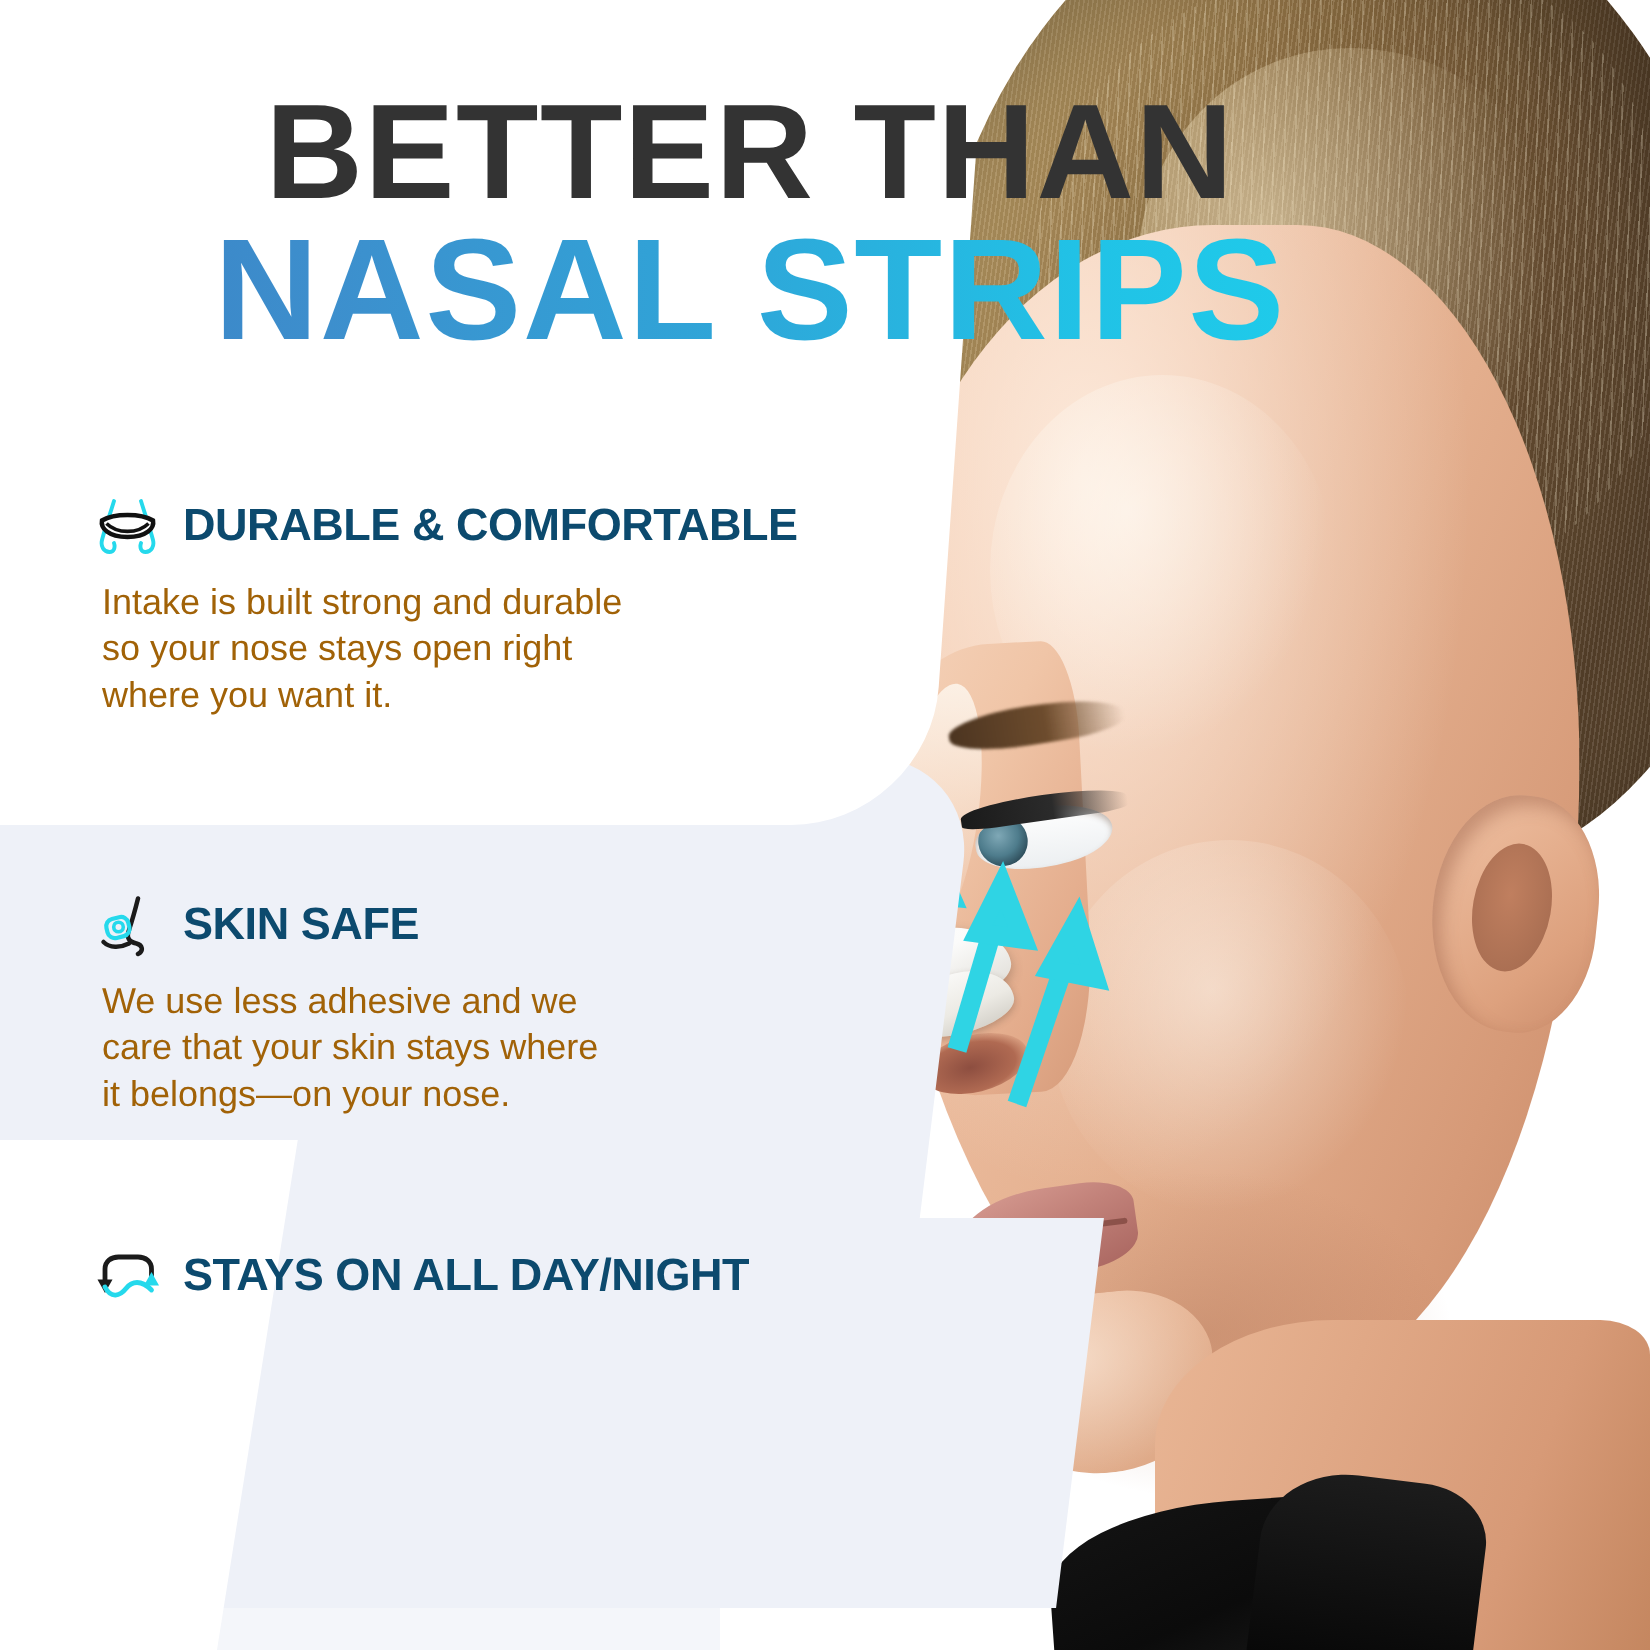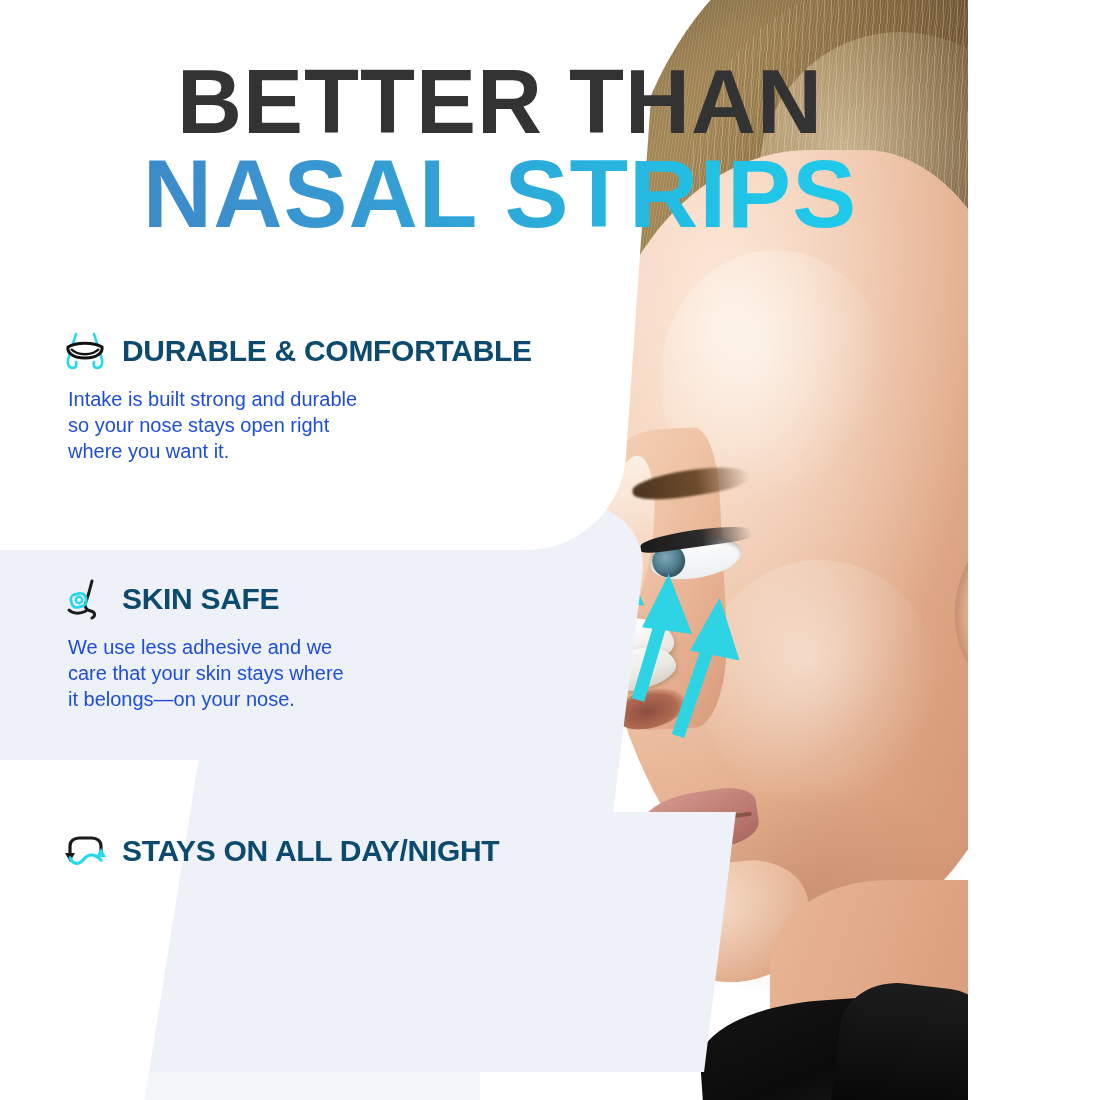--- a/index.html
+++ b/index.html
@@ -5,21 +5,21 @@
   * { margin:0; padding:0; box-sizing:border-box; }
   html, body {
     width:1100px; height:1100px;
     overflow:hidden;
     font-family:"Liberation Sans", sans-serif;
     background:#ffffff;
   }
 
   #stage {
     position:relative;
-    width:968px; height:1100px;
+    width:1100px; height:1100px;
     background:#f4f6fa;
     overflow:hidden;
   }
 
   
   .photo-layer {
     position:absolute; inset:0;
     overflow:hidden;
   }
   .photo-bg {
@@ -287,21 +287,21 @@
 
   
   .features {
     position:absolute;
     left:0; top:330px;
     width:700px;
     z-index:9;
   }
   .feature { position:absolute; left:62px; }
   .f1 { top:0px; }
-  .f2 { top:248px; }
+  .f2 { top:266px; }
   .f3 { top:500px;text-align:right; }
 
   .feature-head {
     display:flex;
     align-items:center;
     gap:14px;
     margin-bottom:14px;
   }
   .feature-icon {
     width:46px; height:42px;
@@ -309,23 +309,23 @@
     display:block;
   }
   .feature-title {
     font-size:30px;
     font-weight:bold;
     color:#0c4a6e;
     letter-spacing:-0.3px;
     white-space:nowrap;
   }
   .feature-body {
-    font-size:20px;
+    font-size:24px;
     line-height:1.30;
-    color:#1d4ed8;
+    color:#a16207;
     max-width:600px;
     white-space:pre-line;
   }
   .f1 .feature-body { margin-left:6px; }
   .f2 .feature-body { margin-left:6px; }
   .f3 .feature-body { margin-left:6px; }
 </style>
 </head>
 <body>
 

